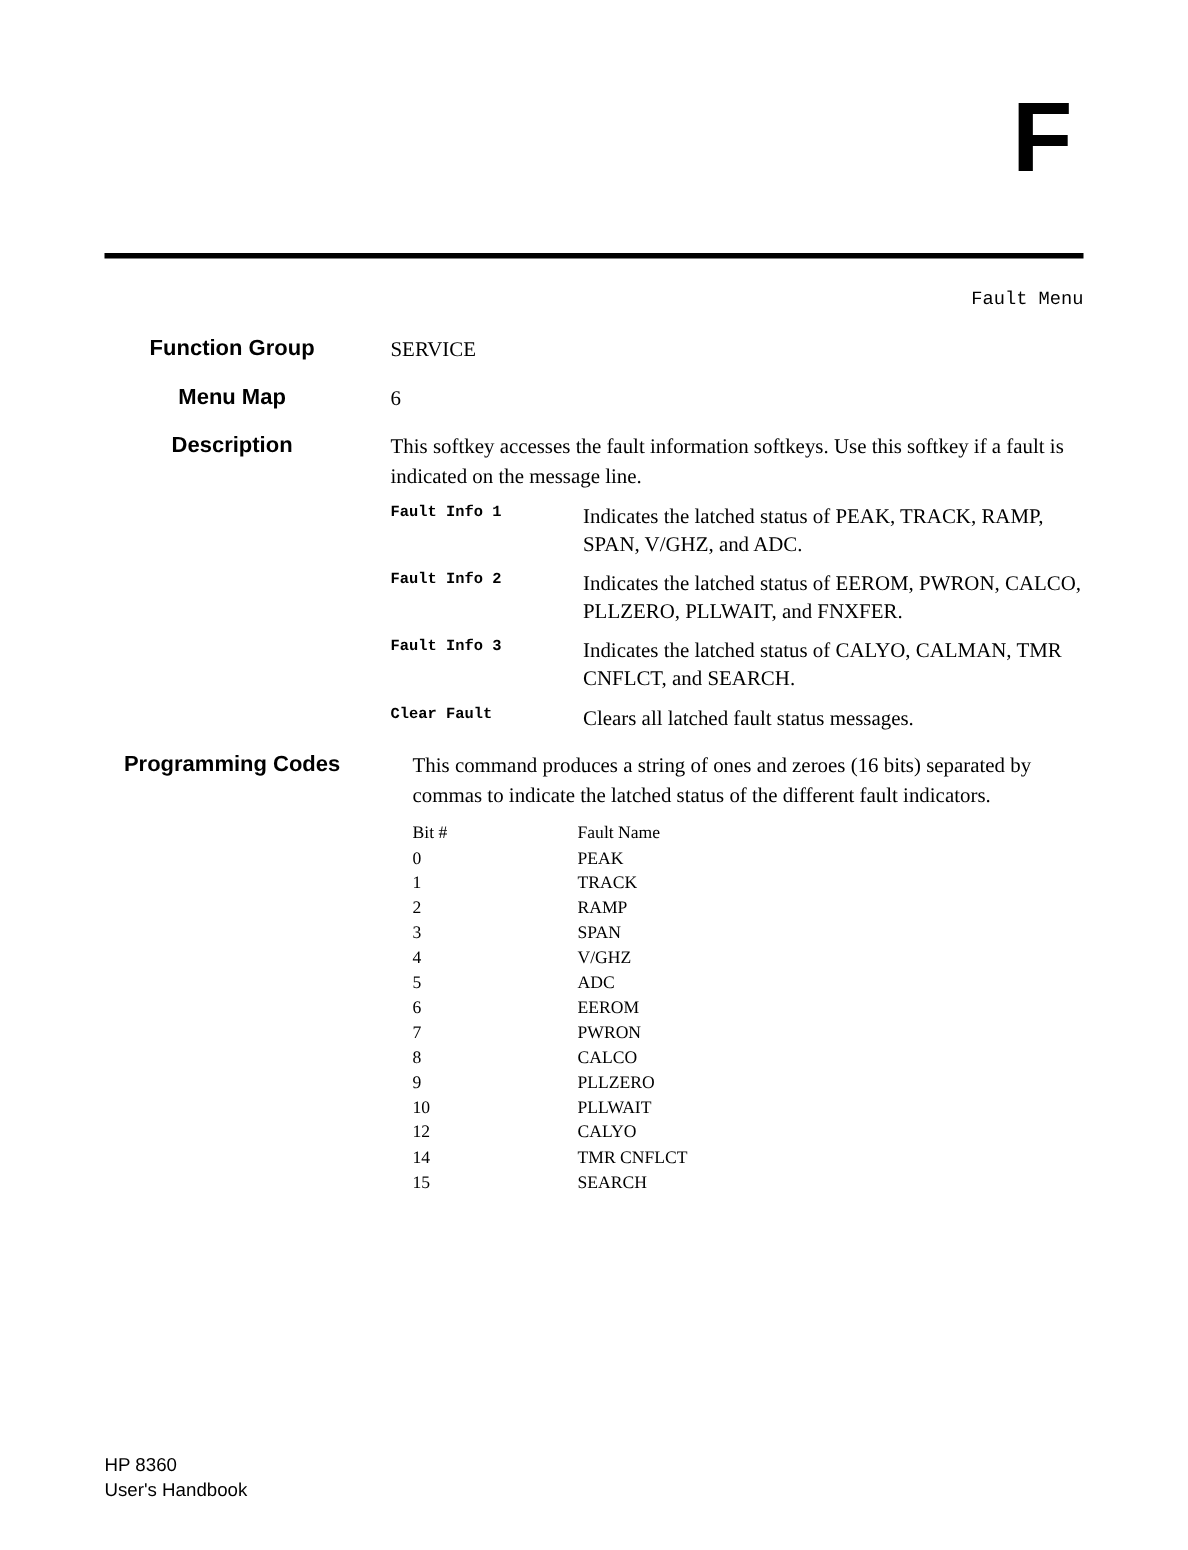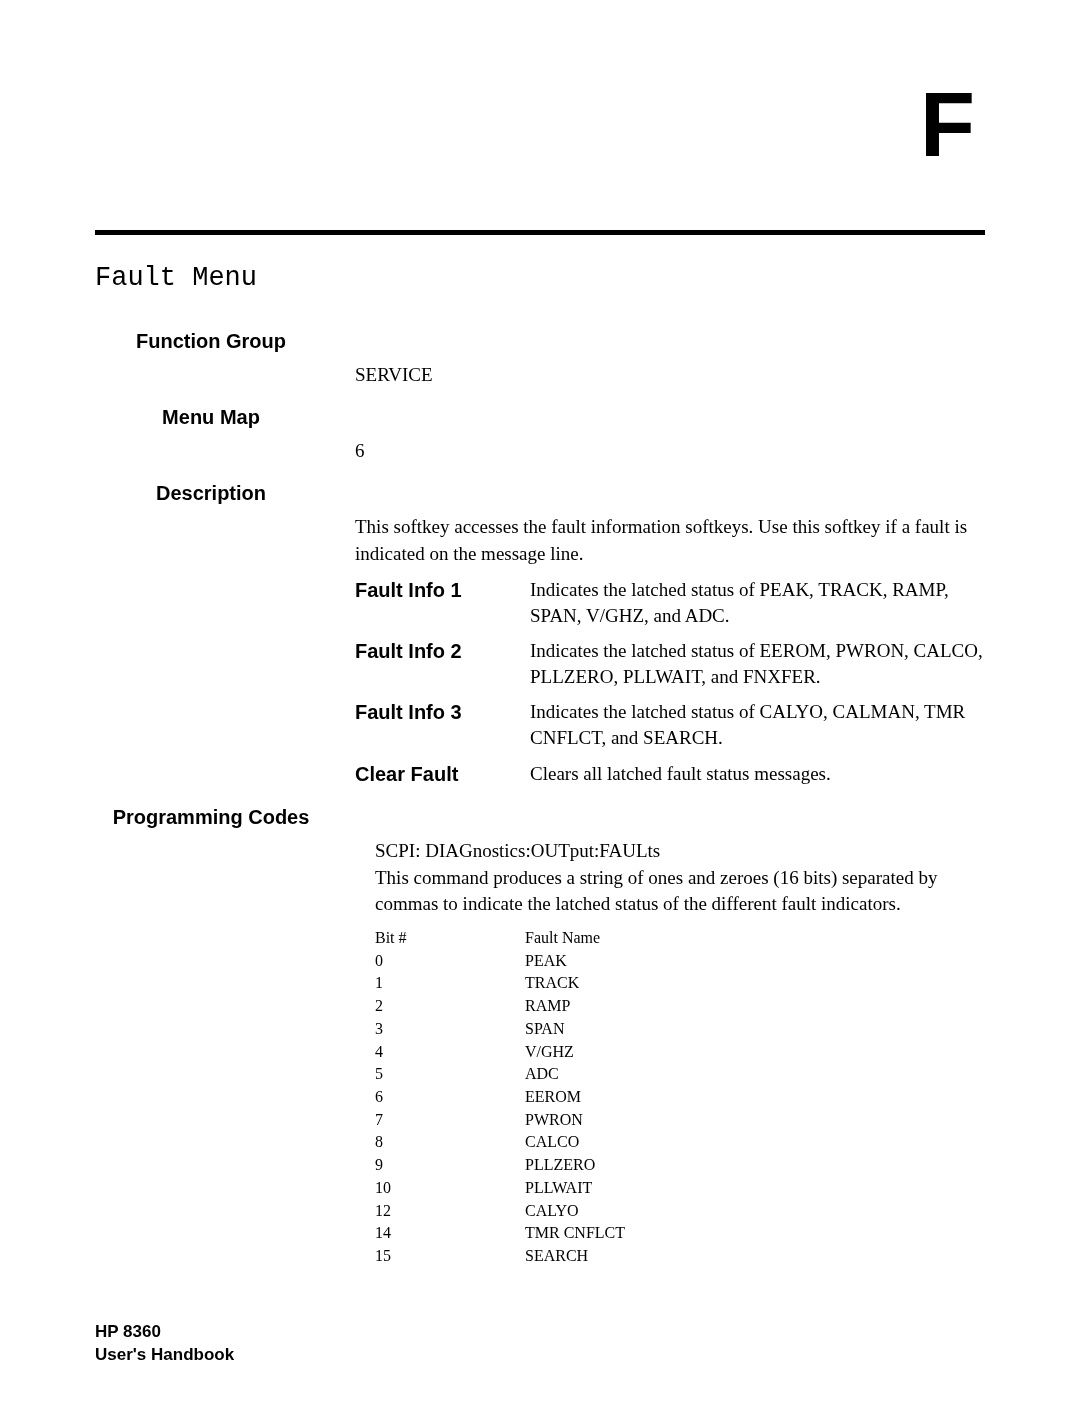--- a/index.html
+++ b/index.html
@@ -26,54 +26,54 @@
       line-height: 1;
     }
     .rule {
       border: none;
       border-top: 5px solid #000;
       margin-top: 170px;
       margin-bottom: 28px;
     }
     .section-title {
       font-family: "Courier New", Courier, monospace;
-      font-size: 27px;
-      margin-bottom: 37px;
+      font-size: 17px;
+      margin-bottom: 24px;
+      text-align: right;
     }
     .row {
       display: flex;
       margin-bottom: 18px;
     }
     .label-col {
       width: 260px;
       flex-shrink: 0;
       text-align: center;
       padding-right: 28px;
     }
     .label-bold {
       font-family: Arial, Helvetica, sans-serif;
       font-weight: 700;
       font-size: 20px;
     }
     .content-col {
       flex: 1;
       font-size: 19px;
       line-height: 1.38;
-      margin-top: 32px;
     }
     .dl-row {
       display: flex;
       margin-top: 10px;
     }
     .dl-term {
       width: 175px;
       flex-shrink: 0;
-      font-family: Liberation Sans, sans-serif;
+      font-family: Liberation Mono, monospace;
       font-weight: 700;
-      font-size: 20px;
+      font-size: 14px;
     }
     .dl-def {
       flex: 1;
       font-size: 19px;
       line-height: 1.35;
     }
     .bit-table {
       margin-top: 10px;
     }
     .bit-row {
@@ -87,21 +87,21 @@
     }
     .footer {
       position: absolute;
       bottom: 42px;
       left: 95px;
       right: 95px;
       display: flex;
       justify-content: space-between;
       align-items: flex-start;
       font-family: Arial, Helvetica, sans-serif;
-      font-weight: 700;
+      font-weight: 400;
       font-size: 17px;
     }
     .footer-left {
       line-height: 1.35;
     }
   </style>
 </head>
 <body>
 
 <div class="big-f">F</div>
@@ -140,21 +140,20 @@
     <div class="dl-row">
       <div class="dl-term">Clear Fault</div>
       <div class="dl-def">Clears all latched fault status messages.</div>
     </div>
   </div>
 </div>
 
 <div class="row" style="margin-top:8px;gap:20px;">
   <div class="label-col"><span class="label-bold">Programming Codes</span></div>
   <div class="content-col">
-    <div>SCPI: DIAGnostics:OUTput:FAULts</div>
     <div>This command produces a string of ones and zeroes (16 bits) separated by commas to indicate the latched status of the different fault indicators.</div>
 
     <div class="bit-table">
       <div class="bit-row">
         <div class="bit-col1">Bit #</div>
         <div>Fault Name</div>
       </div>
       <div class="bit-row">
           <div class="bit-col1">0</div>
           <div>PEAK</div>

